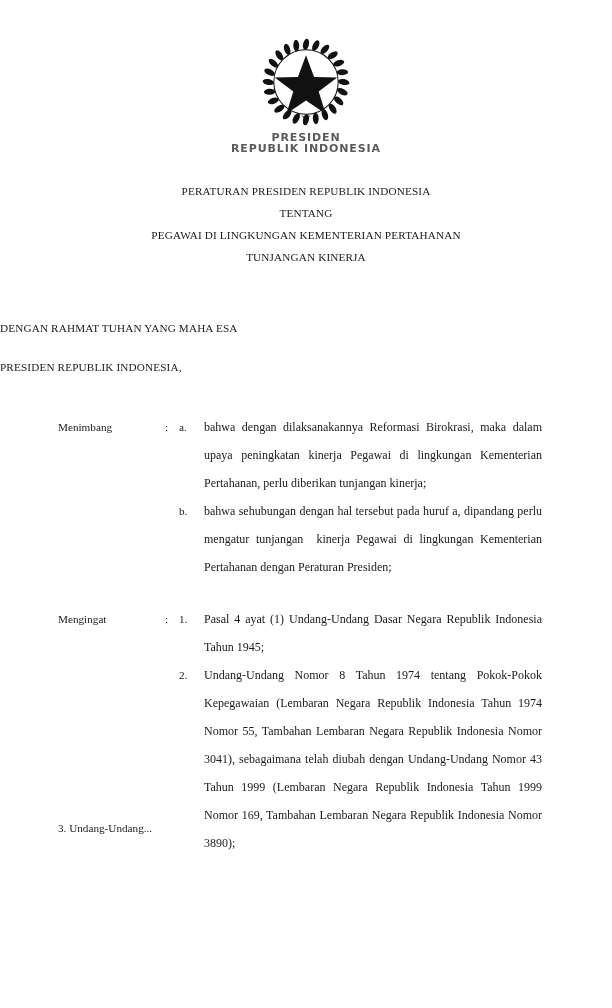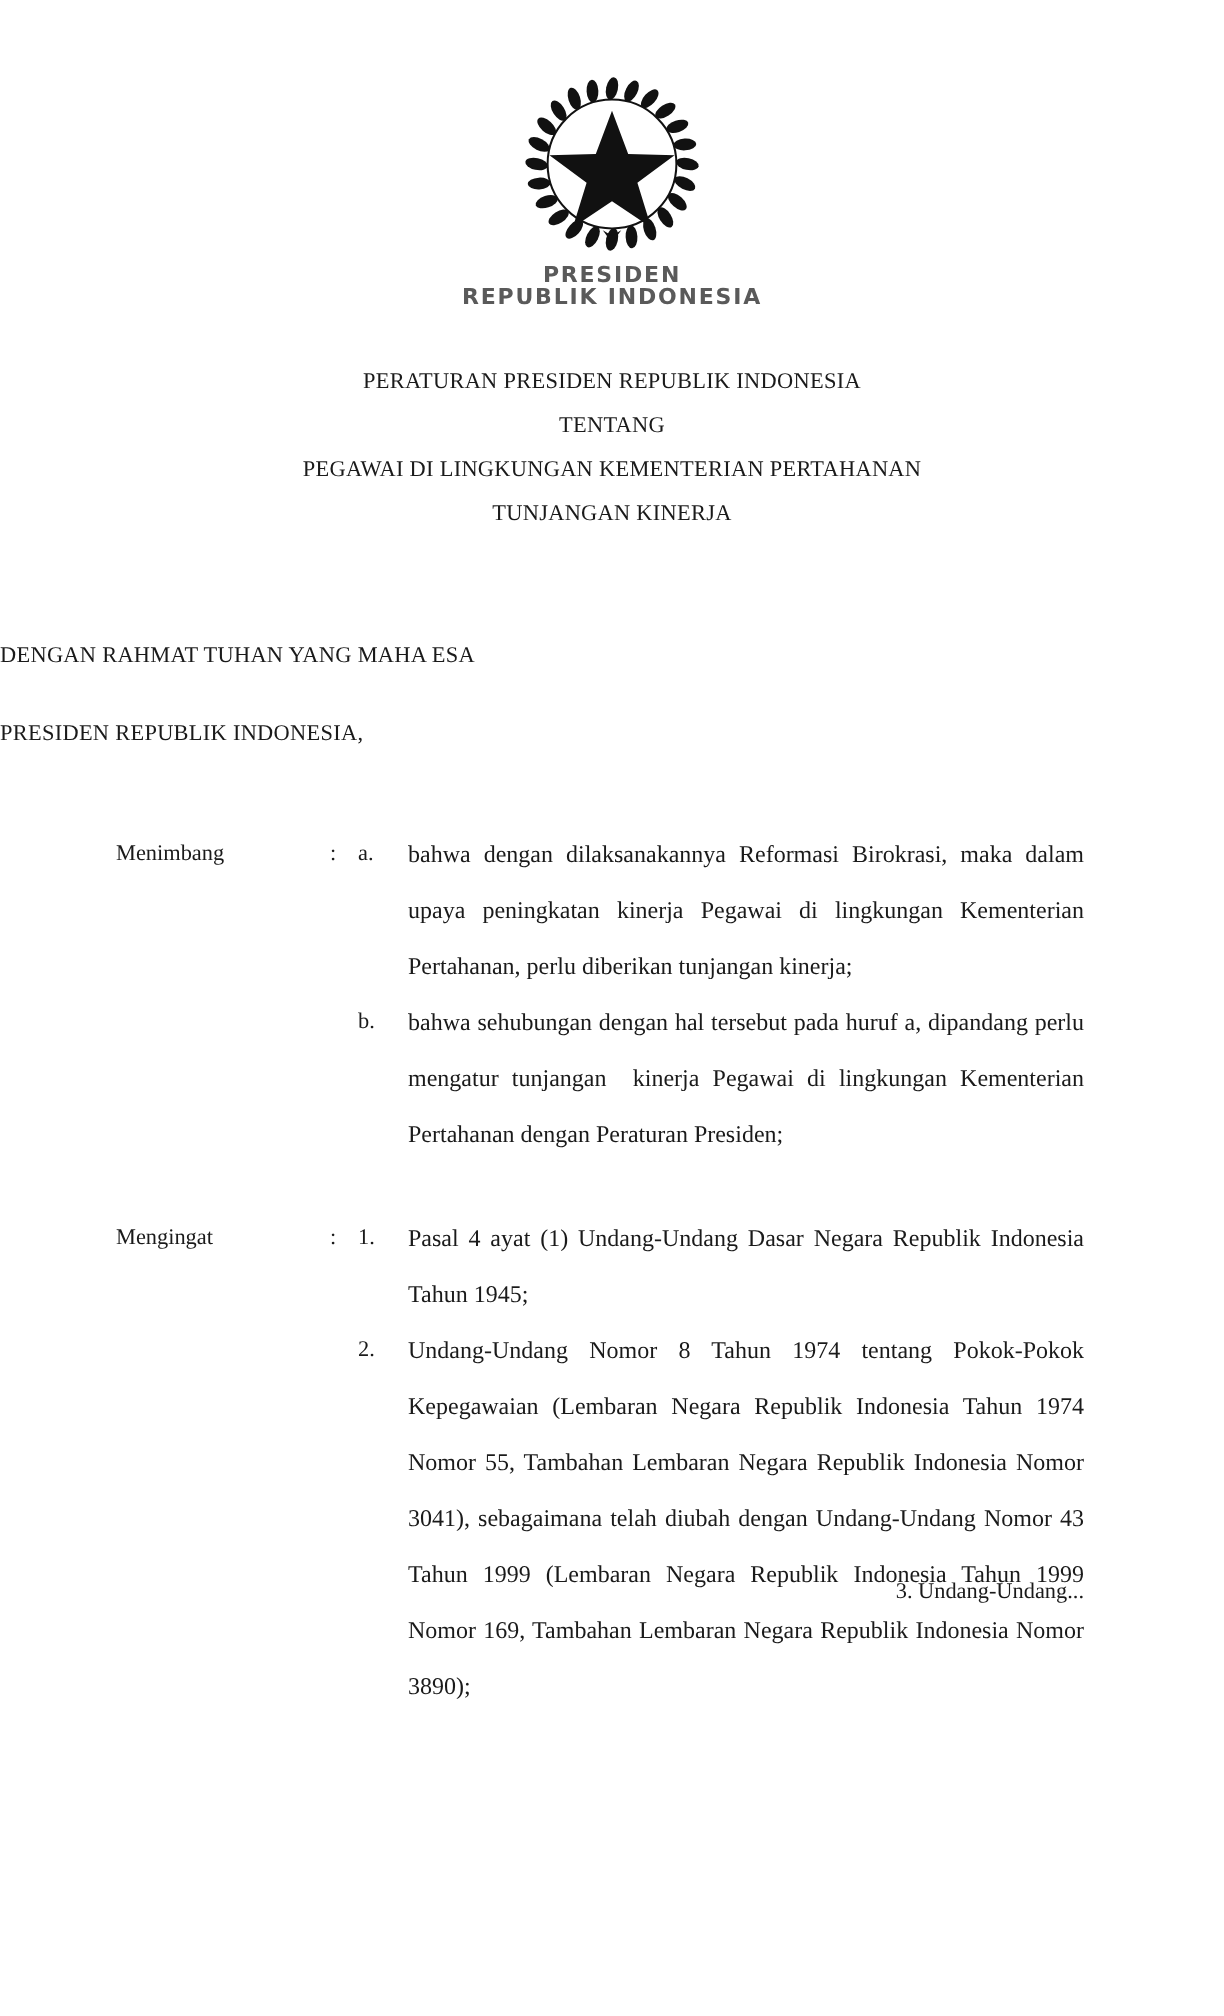--- a/index.html
+++ b/index.html
@@ -120,24 +120,23 @@
     line-height: 28px;
     text-align: justify;
     text-justify: inter-word;
     hyphens: none;
     white-space: pre-wrap;
   }
 
   
   .footer-catchword {
     position: absolute;
-    top: 788px;
+    top: 820px;
     left: 58px;
     width: 484px;
-    text-align: right;
     font-size: 11.2px;
     line-height: 17px;
   }
 </style>
 </head>
 <body>
 
 <div class="page">
 
   <div class="emblem-block">

